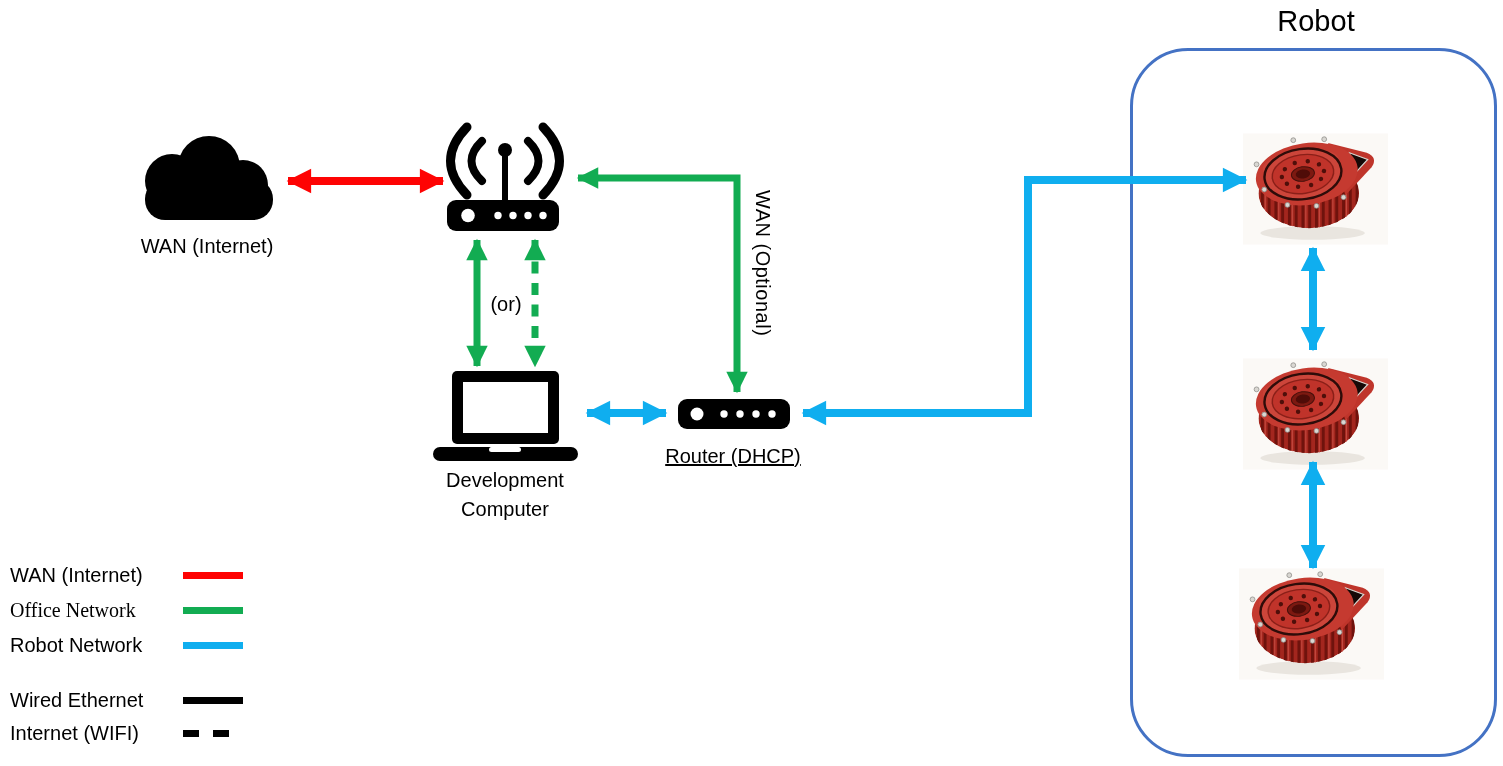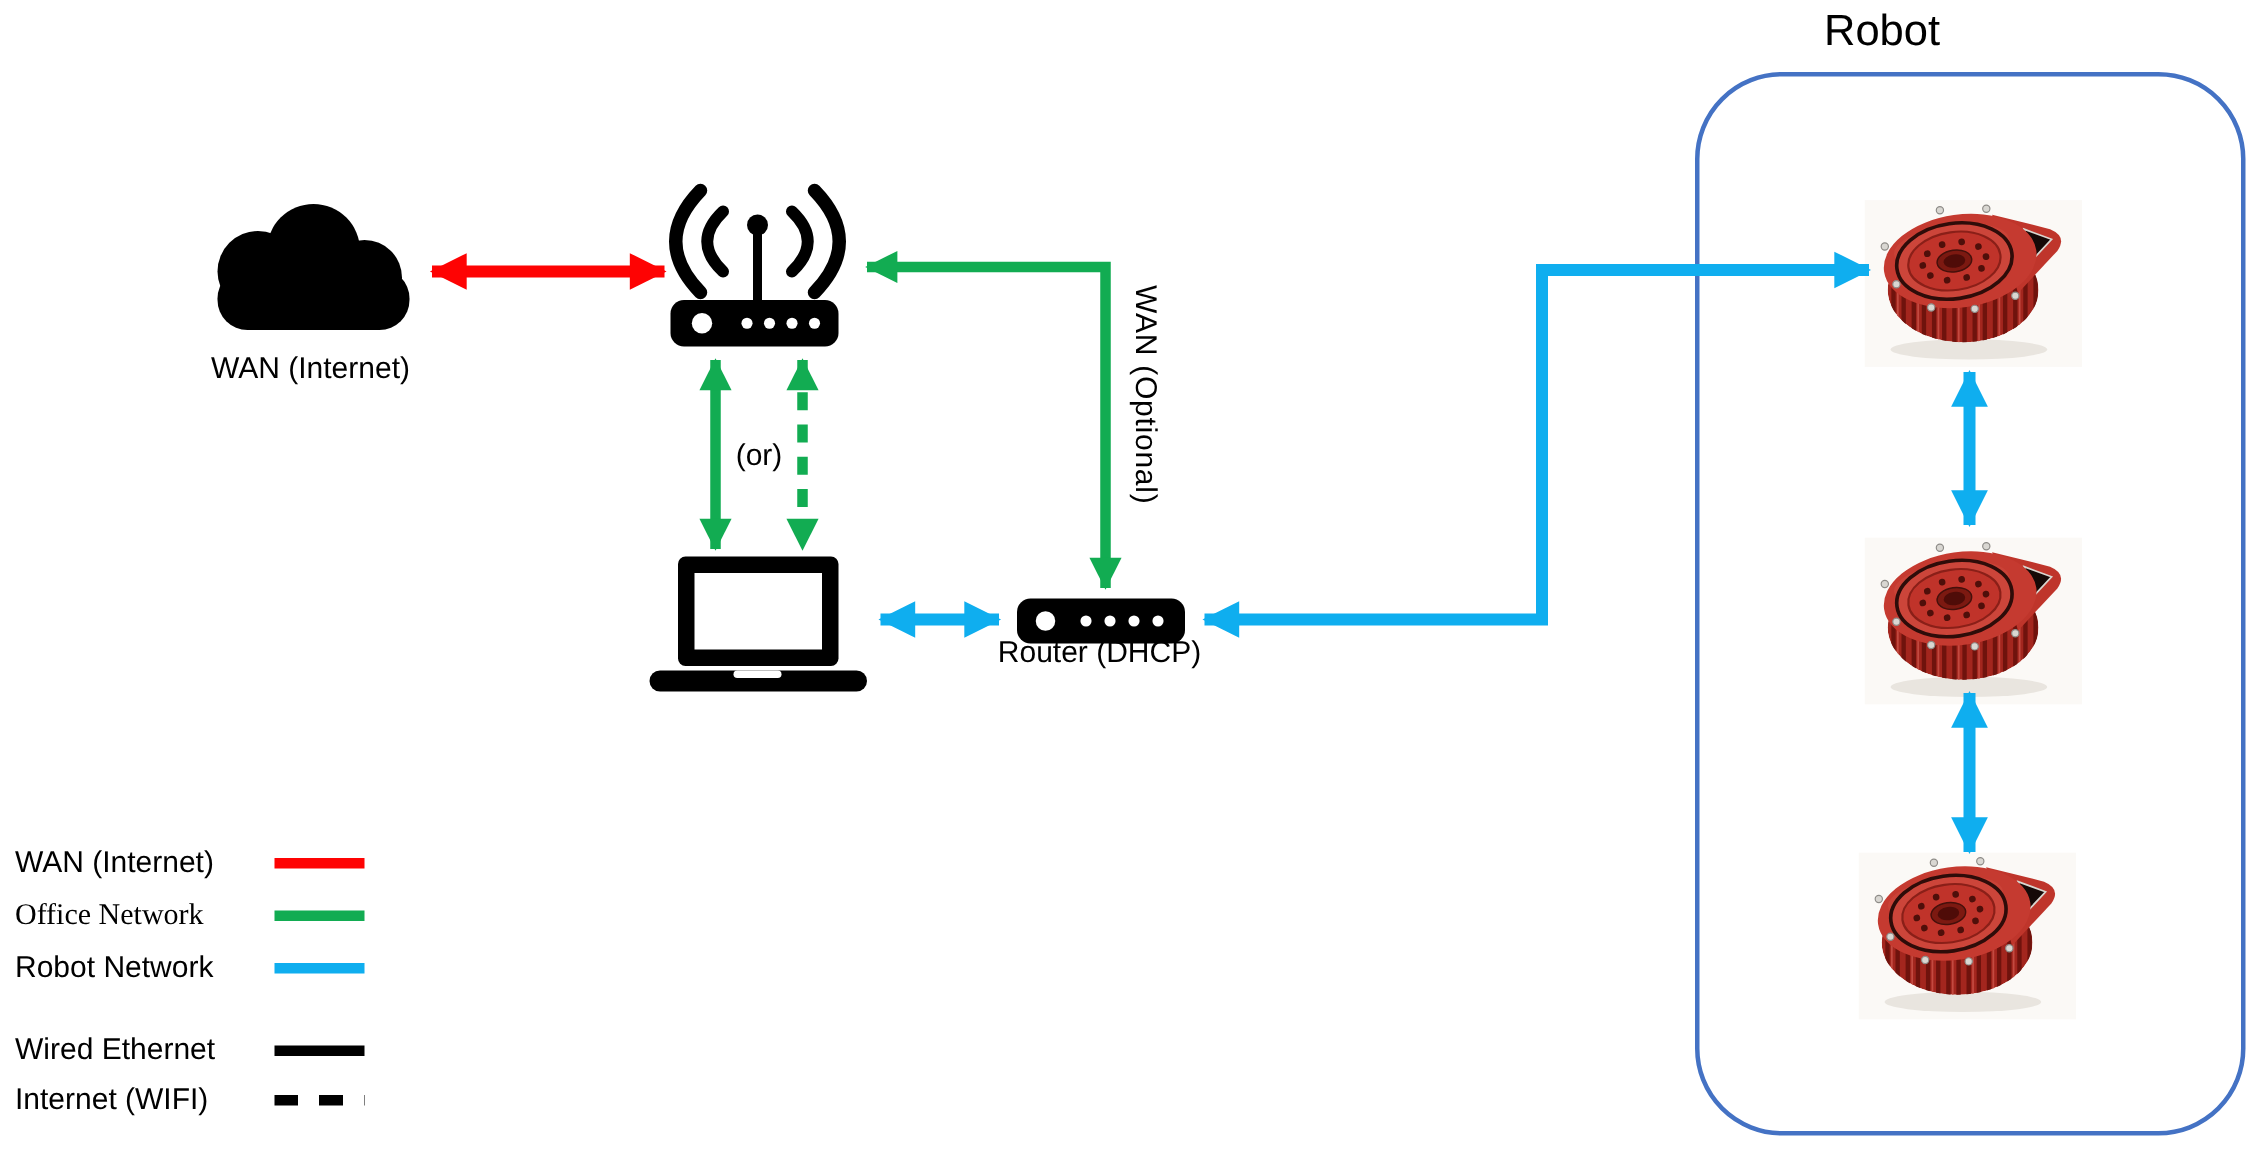--- a/index.html
+++ b/index.html
@@ -1,21 +1,21 @@
 <!DOCTYPE html>
 <html><head>
 <meta charset="utf-8">
 <style>
   html,body{margin:0;padding:0;background:#fff;}
   body{font-family:"Liberation Sans",sans-serif;color:#000;}
   .canvas{position:relative;width:1503px;height:766px;background:#fff;overflow:hidden;}
   .lbl{position:absolute;font-size:20px;line-height:27px;text-align:center;white-space:nowrap;}
   .robot-box{position:absolute;left:1130px;top:48px;width:361px;height:703px;
              border:3px solid #4472c4;border-radius:58px;background:#fff;}
-  .robot-title{position:absolute;left:1216px;top:2px;width:200px;text-align:left;
+  .robot-title{position:absolute;left:1216px;top:2px;width:200px;text-align:center;
                font-size:29px;line-height:38px;}
   .vtext{position:absolute;left:740px;top:190px;height:170px;width:34px;
          writing-mode:vertical-rl;font-size:20px;letter-spacing:0.5px;white-space:nowrap;}
   svg.diagram{position:absolute;left:0;top:0;z-index:2;}
   .layer-under{z-index:1;}
   .layer-text{z-index:3;}
   
   .legend-label{position:absolute;left:10px;font-size:20px;line-height:26px;white-space:nowrap;}
   .legend-swatch{position:absolute;left:183px;width:60px;height:7px;}
   .sw-dashed{background:repeating-linear-gradient(90deg,#000 0 16px,transparent 16px 30px);}
@@ -164,22 +164,26 @@
     </g>
   </svg>
 
   <div class="lbl layer-text" style="left:107px;top:233px;width:200px;">WAN (Internet)</div>
 
 
   <div class="lbl layer-text" style="left:478px;top:291px;width:56px;">(or)</div>
 
   <div class="vtext layer-text">WAN (Optional)</div>
 
-
-  <div class="lbl layer-text" style="left:633px;top:422px;width:200px;">Router (DHCP)</div>
+  <div class="lbl layer-text" style="left:405px;top:466px;width:200px;line-height:29px;">
+    <span>Development</span><br>
+    <span>Computer</span>
+  </div>
+
+  <div class="lbl layer-text" style="left:633px;top:443px;width:200px;text-decoration:underline;">Router (DHCP)</div>
 
   <div class="robot-title layer-text">Robot</div>
 
   <div>
     <div class="legend-label" style="top:562px;">WAN (Internet)</div>
     <div class="legend-swatch" style="top:572px;background:#fe0303;"></div>
 
     <div class="legend-label" style="top:597px;font-family:Liberation Serif, serif;">Office Network</div>
     <div class="legend-swatch" style="top:607px;background:#12ac52;"></div>
 

